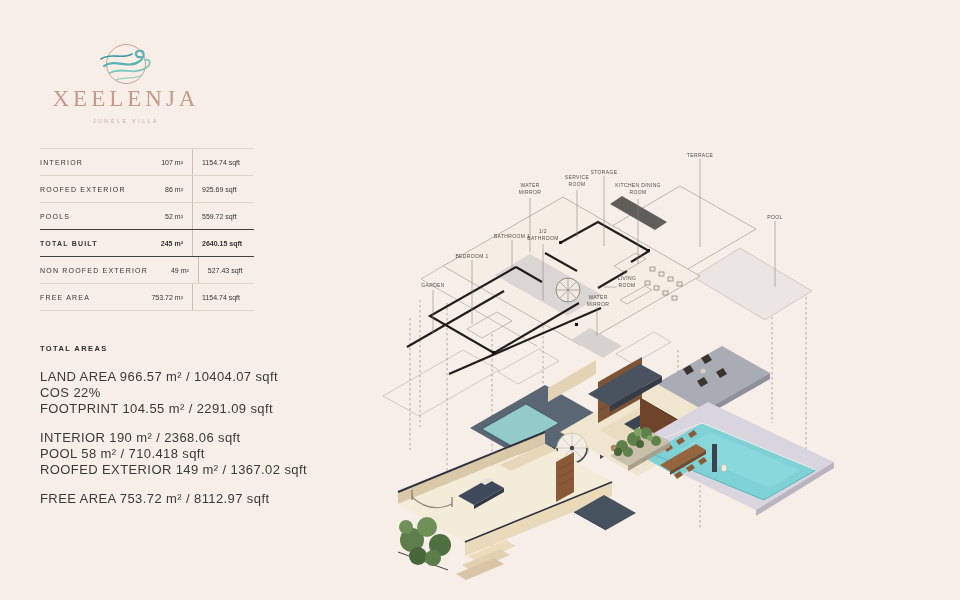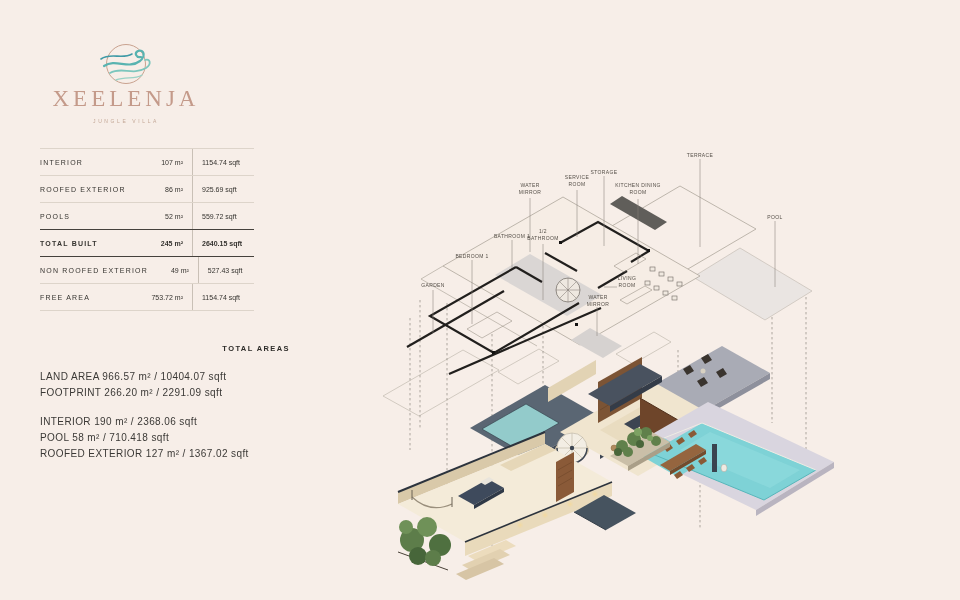--- a/index.html
+++ b/index.html
@@ -20,23 +20,23 @@
   .t-row{display:flex;align-items:center;height:26px;border-bottom:1px solid #ddd4ca;}
   .t-row:first-child{border-top:1px solid #ddd4ca;}
   .t-row.bold{border-top:1px solid #45413c;border-bottom:1px solid #45413c;margin-top:-1px;font-weight:bold;}
   .t-label{flex:1;font-size:7px;letter-spacing:1.2px;white-space:nowrap;color:#35332f;}
   .t-m2{width:46px;text-align:right;font-size:7px;color:#35332f;white-space:nowrap;}
   .t-sqft{width:52px;margin-left:9px;padding-left:9px;height:100%;display:flex;align-items:center;
           border-left:1px solid #c9c0b6;font-size:7px;color:#35332f;white-space:nowrap;}
 
   
   .totals{position:absolute;left:40px;top:344px;width:250px;}
-  .totals h3{margin:0 0 16px 0;font-size:7.5px;letter-spacing:1.4px;color:#2e2c29;text-align:right;}
+  .totals h3{margin:0 0 16px 0;font-size:7.5px;letter-spacing:1.4px;color:#2e2c29;}
   .totals .grp{margin-bottom:13px;}
-  .totals p{margin:0;font-size:10px;line-height:16px;letter-spacing:0.4px;color:#3b3936;white-space:nowrap;}
+  .totals p{margin:0;font-size:13px;line-height:16px;letter-spacing:0.4px;color:#3b3936;white-space:nowrap;}
 
   
   .drawing{position:absolute;left:375px;top:70px;width:510px;height:528px;}
   .drawing svg{position:absolute;left:0;top:0;}
   .plan-label{position:absolute;transform:translateX(-50%);text-align:center;
     font-size:5px;line-height:1.3;letter-spacing:0.35px;color:#565049;white-space:normal;}
   .plan-label.nw{white-space:nowrap;}
 </style>
 </head>
 <body>
@@ -85,28 +85,30 @@
       <span class="t-label">FREE AREA</span>
       <span class="t-m2">753.72 m²</span>
       <span class="t-sqft">1154.74 sqft</span>
     </div>
   </section>
 
   <section class="totals">
     <h3>TOTAL AREAS</h3>
     <div class="grp">
       <p>LAND AREA  966.57 m² / 10404.07 sqft</p>
-      <p>FOOTPRINT  266.20 m² / 2291.09 sqft</p>
+      <p>COS  22%</p>
+      <p>FOOTPRINT  104.55 m² / 2291.09 sqft</p>
     </div>
     <div class="grp">
       <p>INTERIOR  190 m² / 2368.06 sqft</p>
       <p>POOL  58 m² / 710.418 sqft</p>
-      <p>ROOFED EXTERIOR  127 m² / 1367.02 sqft</p>
+      <p>ROOFED EXTERIOR  149 m² / 1367.02 sqft</p>
     </div>
     <div class="grp">
+      <p>FREE AREA  753.72 m² / 8112.97 sqft</p>
     </div>
   </section>
 
   <div class="drawing">
     <svg width="510" height="528" viewBox="375 70 510 528">
 
       <g fill="none" stroke="#b9b1a6" stroke-width="0.6">
         <polygon points="383,396 463,350 499,370 419,416"></polygon>
         <polygon points="498,372 539,349 559,361 518,384"></polygon>
         <polygon points="616,354 654,332 671,342 633,364"></polygon>

